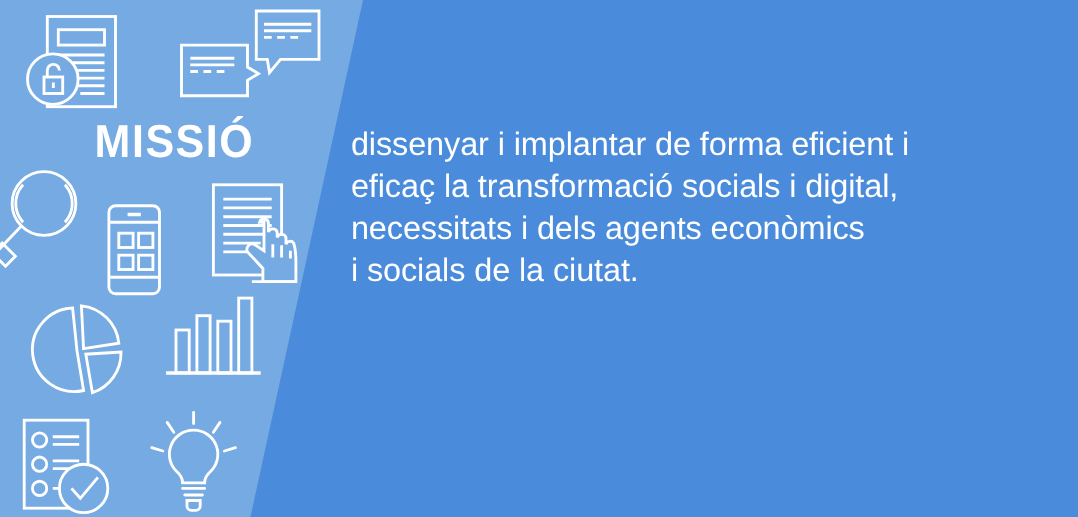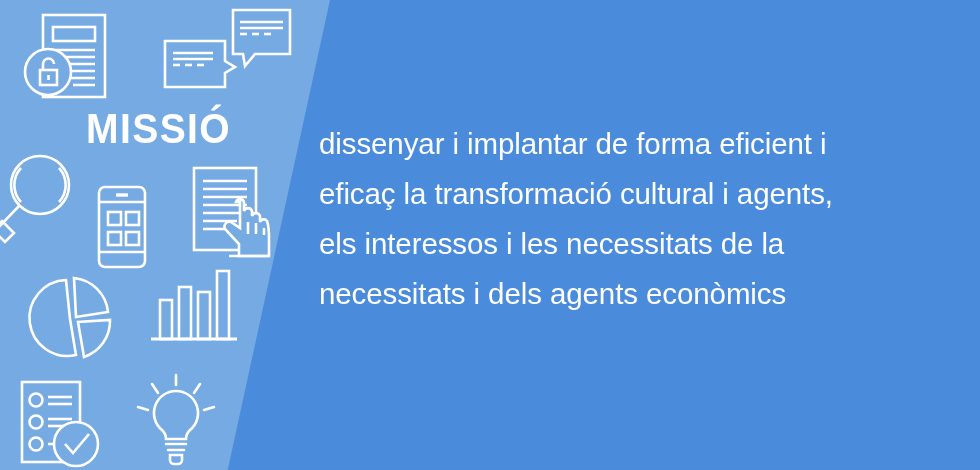--- a/index.html
+++ b/index.html
@@ -64,21 +64,20 @@
     width: 600px;
     color: #ffffff;
     font-size: 29.5px;
     line-height: 38px;
     letter-spacing: -0.1px;
     -webkit-font-smoothing: antialiased;
   }
   #mission-text .line {
     display: block;
     white-space: nowrap;
-    margin-top: 12px;
   }
 </style>
 </head>
 <body>
 
 <div id="banner">
 
   <div id="bg-dark"></div>
   <div id="bg-light"></div>
 
@@ -196,18 +195,18 @@
       <line x1="12" y1="35" x2="22" y2="38"></line>
       <line x1="88" y1="35" x2="78" y2="38"></line>
     </svg>
 
   </div>
 
   <div id="title">MISSIÓ</div>
 
   <div id="mission-text">
     <span class="line">dissenyar i implantar de forma eficient i</span>
-    <span class="line">eficaç la transformació cultural i agents,</span>
-    <span class="line">els interessos i les necessitats de la</span>
+    <span class="line">eficaç la transformació socials i digital,</span>
     <span class="line">necessitats i dels agents econòmics</span>
+    <span class="line">i socials de la ciutat.</span>
   </div>
 
 </div>
 
 </body></html>

